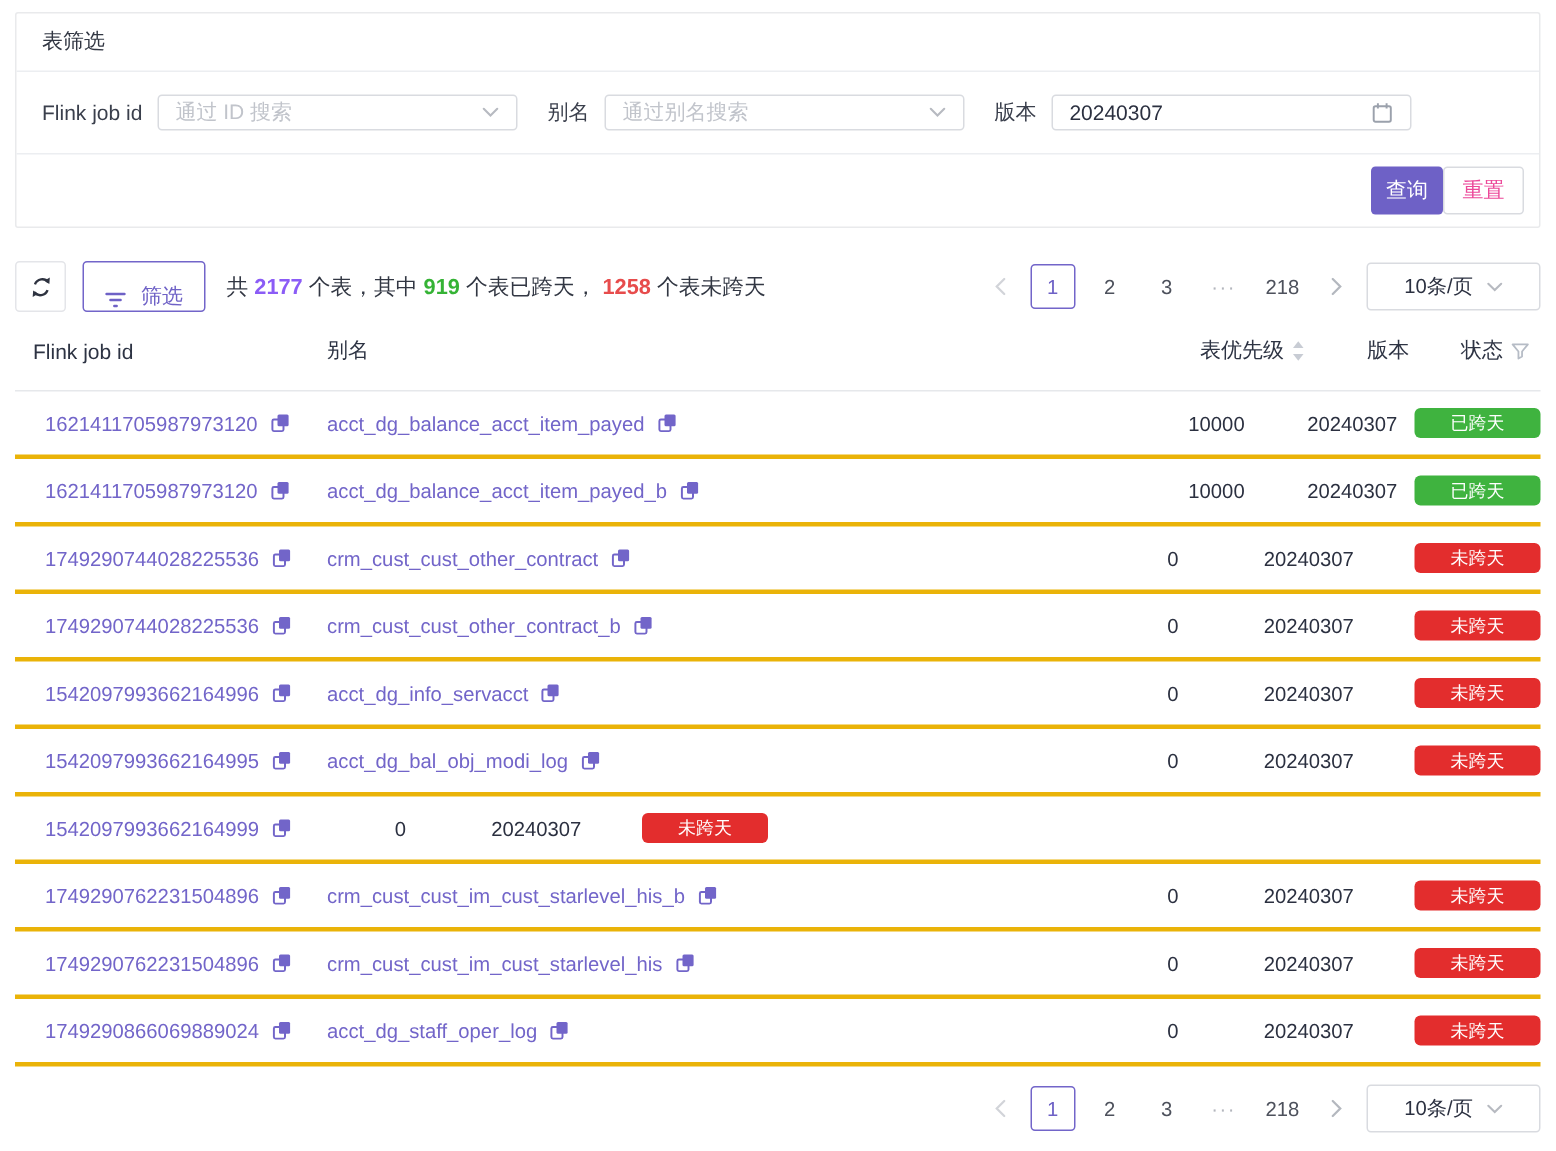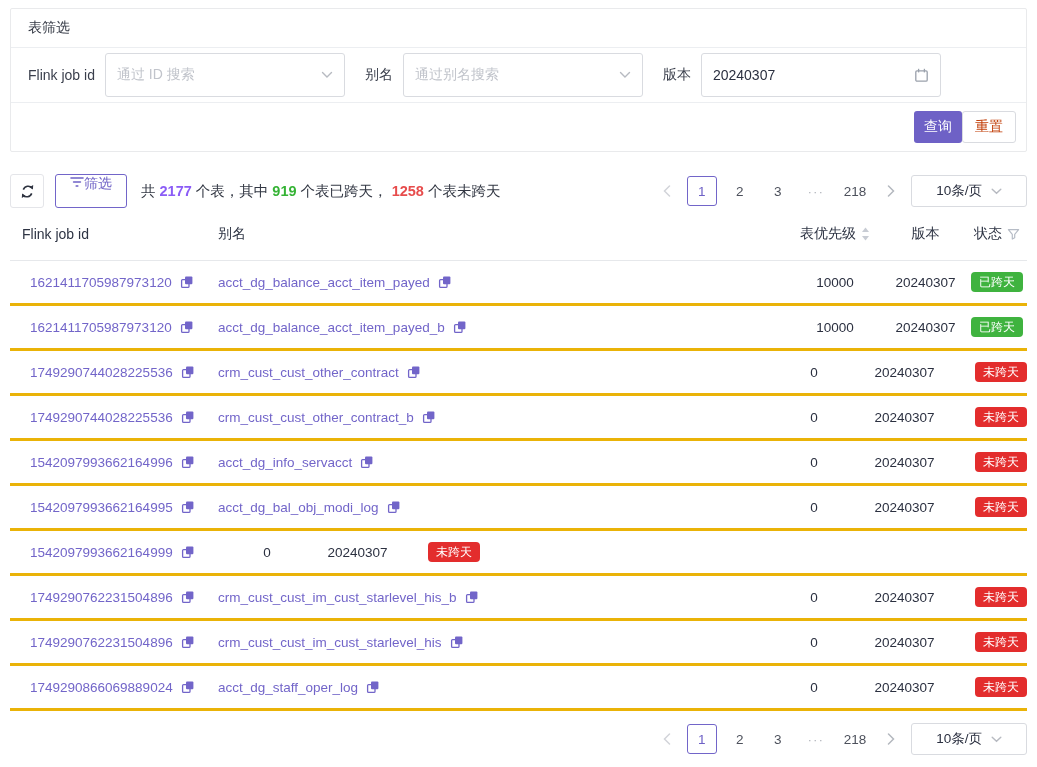--- a/index.html
+++ b/index.html
@@ -8,33 +8,33 @@
     width: 1037px; height: 767px; background: #fff;
     font-family: "Liberation Sans", "DejaVu Sans", sans-serif;
     color: #2b3040; overflow: hidden;
   }
   
   .filter-card { margin: 8px 10px 0; border: 1px solid #e9eaec; border-radius: 2px; background: #fff; }
   .card-title { padding: 10px 17px; font-size: 14px; color: #323743; border-bottom: 1px solid #eceef1; }
   .filter-row { display: flex; align-items: center; height: 55px; padding: 0 17px; border-bottom: 1px solid #eceef1; font-size: 14px; }
   .f-label { color: #3a3f4c; margin-right: 10px; white-space: nowrap; }
   .select, .date-input {
-    width: 240px; height: 44px; border: 1px solid #d9dbe0; border-radius: 3px;
+    width: 240px; height: 24px; border: 1px solid #d9dbe0; border-radius: 3px;
     display: flex; align-items: center; padding: 0 11px; background: #fff; cursor: pointer;
   }
   .select { margin-right: 20px; }
   .placeholder { color: #c1c4cb; flex: 1; font-size: 14px; white-space: nowrap; overflow: hidden; }
   .date-value { flex: 1; color: #2b3040; font-size: 14px; }
   .actions-row { display: flex; justify-content: flex-end; align-items: center; padding: 8px 10px; }
   .btn-primary { background: #6e61c6; color: #fff; border: none; width: 48px; height: 32px; border-radius: 3px; font-size: 14px; cursor: pointer; font-family: inherit; }
-  .btn-default { background: #fff; border: 1px solid #d9dbe0; color: #c2410c; width: 54px; height: 32px; border-radius: 3px; font-size: 14px; cursor: pointer; font-family: inherit; text-align: center; }
+  .btn-default { background: #fff; border: 1px solid #d9dbe0; color: #ec4899; width: 54px; height: 32px; border-radius: 3px; font-size: 14px; cursor: pointer; font-family: inherit; text-align: center; }
   
   .toolbar { display: flex; align-items: center; margin: 22px 10px 0; height: 34px; }
   .icon-btn { width: 34px; height: 34px; border: 1px solid #e4e5e9; background: #fff; border-radius: 3px; display: flex; align-items: center; justify-content: center; margin-right: 11px; cursor: pointer; }
-  .btn-outline { height: 34px; padding: 0 14px; border: 1px solid #7265c9; color: #6e61c6; background: #fff; border-radius: 3px; display: flex; align-items: flex-start; gap: 0; font-size: 14px; cursor: pointer; font-family: inherit; }
+  .btn-outline { height: 34px; padding: 0 14px; border: 1px solid #7265c9; color: #6e61c6; background: #fff; border-radius: 3px; display: flex; align-items: flex-end; gap: 10px; font-size: 14px; cursor: pointer; font-family: inherit; }
   .summary { margin-left: 14px; font-size: 14.5px; color: #323743; white-space: pre-wrap; }
   .summary b { font-weight: 600; }
   .num-blue { color: #8b5cf6; } .num-green { color: #35b335; } .num-red { color: #e74c4c; }
   
   .pager { margin-left: auto; display: flex; align-items: center; gap: 8px; }
   .pager-nav { width: 24px; height: 30px; display: flex; align-items: center; justify-content: center; background: transparent; border: none; cursor: pointer; padding: 0; }
   .page-btn { min-width: 30px; height: 30px; border: 1px solid transparent; background: transparent; font-size: 13.5px; color: #4d515c; border-radius: 3px; cursor: pointer; font-family: inherit; padding: 0 4px; }
   .page-btn.active { border-color: #7265c9; color: #6e61c6; background: #fff; }
   .page-btn.ellipsis { color: #b3b6bd; letter-spacing: 1px; }
   .page-size { height: 32px; border: 1px solid #d9dbe0; border-radius: 3px; display: flex; align-items: center; gap: 9px; padding: 0 24px; font-size: 13.5px; color: #2b3040; background: #fff; cursor: pointer; }
@@ -43,21 +43,21 @@
   .thead { display: flex; align-items: center; height: 53px; border-bottom: 1px solid #e6e8eb; font-size: 14px; color: #2d3343; font-weight: 500; }
   .tr { display: flex; align-items: center; height: 45px; border-bottom: 3px solid #eab308; font-size: 13.5px; }
   .col-id { flex: 0 0 208px; padding-left: 20px; display: flex; align-items: center; gap: 8px; }
   .thead .col-id { padding-left: 12px; }
   .col-alias { flex: 1; display: flex; align-items: center; gap: 8px; min-width: 0; }
   .col-priority { flex: 0 0 98px; display: flex; align-items: center; justify-content: center; gap: 5px; }
   .col-version { flex: 0 0 83px; display: flex; justify-content: center; }
   .col-status { flex: 0 0 60px; display: flex; align-items: center; justify-content: center; gap: 5px; }
   .link { color: #7265c9; text-decoration: none; cursor: pointer; white-space: nowrap; }
   .copy-btn { display: inline-flex; cursor: pointer; }
-  .badge { font-size: 12px; color: #fff; padding: 4px 8px; border-radius: 4px; line-height: 1; white-space: nowrap; }
+  .badge { font-size: 12px; color: #fff; padding: 4px 24px; border-radius: 4px; line-height: 1; white-space: nowrap; }
   .badge-green { background: #3fb33f; }
   .badge-red { background: #e32d2d; margin-left: 29px; }
   .sorter { display: inline-flex; cursor: pointer; }
   .funnel { display: inline-flex; cursor: pointer; }
   
   .bottom-bar { display: flex; justify-content: flex-end; margin: 12px 10px 0; }
 </style>
 </head>
 <body>
 

